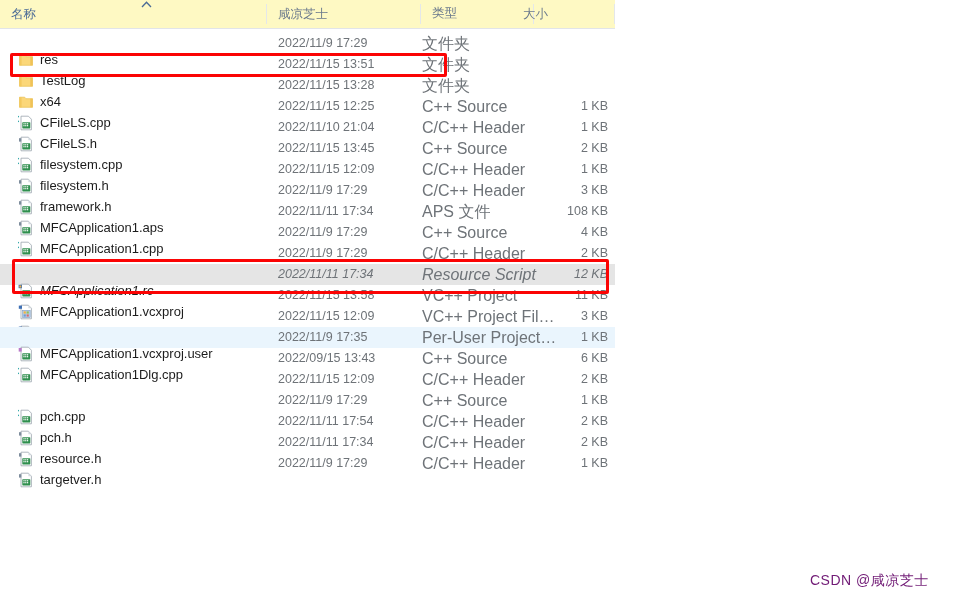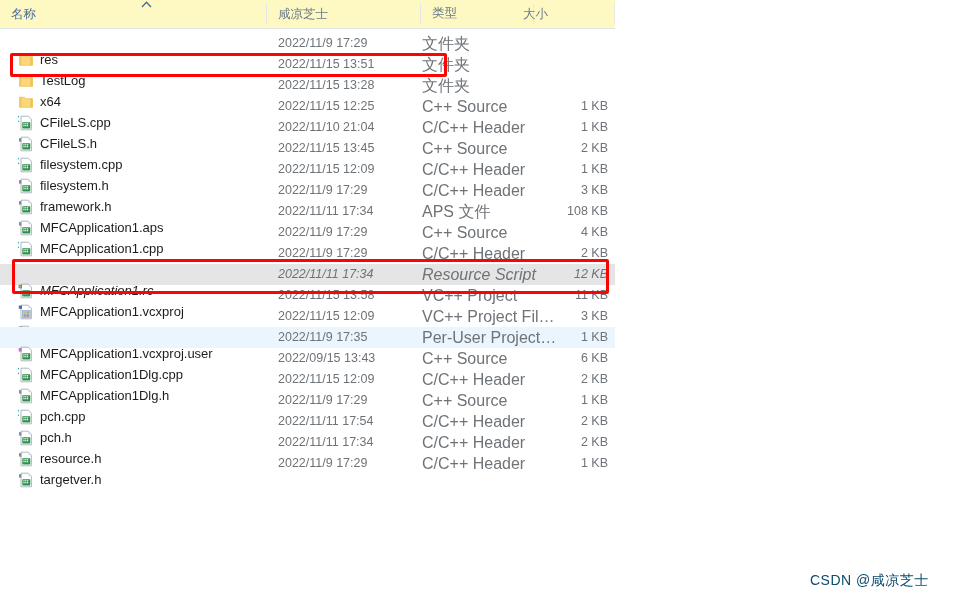--- a/index.html
+++ b/index.html
@@ -154,21 +154,21 @@
     width: 597px;
     height: 35px;
   }
 
   
   #watermark {
     position: absolute;
     left: 810px;
     top: 572px;
     font-size: 14px;
-    color: #0c4a6e;
+    color: #701a75;
     letter-spacing: 0.5px;
     white-space: nowrap;
     font-family: "Liberation Sans", "DejaVu Sans", sans-serif;
   }
 </style>
 </head>
 <body>
 
 <div id="explorer">
 
@@ -456,34 +456,20 @@
               <rect x="7.2" y="10.1" width="1.2" height="1.2" fill="#ffffff"></rect>
               <rect x="9.0" y="10.1" width="1.2" height="1.2" fill="#ffffff"></rect>
               <path d="M0.6 2.2a2.4 2.4 0 1 0 0 3.6" fill="none" stroke="#1a9ea0" stroke-width="1.7"></path>
             </svg>
           </span><span>MFCApplication1Dlg.cpp</span></div>
         <div class="cell-date">2022/09/15 13:43</div>
         <div class="cell-type">C++ Source</div>
         <div class="cell-size">6 KB</div>
       </div>
       <div class="row">
-        <div class="cell-name"><span class="ico">
-            <svg width="16" height="16" viewBox="0 0 16 16">
-              <path d="M3 1.2h7.4l3 3v10.6H3z" fill="#ffffff" stroke="#9aa4ad" stroke-width="0.8"></path>
-              <path d="M10.4 1.2v3h3z" fill="#d5dbe1"></path>
-              <rect x="4.3" y="7.2" width="8" height="6.2" rx="0.6" fill="#2f8f4e"></rect>
-              <rect x="5.4" y="8.2" width="1.2" height="1.2" fill="#ffffff"></rect>
-              <rect x="7.2" y="8.2" width="1.2" height="1.2" fill="#ffffff"></rect>
-              <rect x="9.0" y="8.2" width="1.2" height="1.2" fill="#ffffff"></rect>
-              <rect x="5.4" y="10.1" width="1.2" height="1.2" fill="#ffffff"></rect>
-              <rect x="7.2" y="10.1" width="1.2" height="1.2" fill="#ffffff"></rect>
-              <rect x="9.0" y="10.1" width="1.2" height="1.2" fill="#ffffff"></rect>
-              <rect x="1.0" y="2.2" width="2.3" height="3.4" fill="#7d8c9c"></rect>
-            </svg>
-          </span><span>MFCApplication1Dlg.h</span></div>
         <div class="cell-date">2022/11/15 12:09</div>
         <div class="cell-type">C/C++ Header</div>
         <div class="cell-size">2 KB</div>
       </div>
       <div class="row">
         <div class="cell-name"><span class="ico">
             <svg width="16" height="16" viewBox="0 0 16 16">
               <path d="M3 1.2h7.4l3 3v10.6H3z" fill="#ffffff" stroke="#9aa4ad" stroke-width="0.8"></path>
               <rect x="4.3" y="7.2" width="8" height="6.2" rx="0.6" fill="#2f8f4e"></rect>
               <rect x="5.4" y="8.2" width="1.2" height="1.2" fill="#ffffff"></rect>

